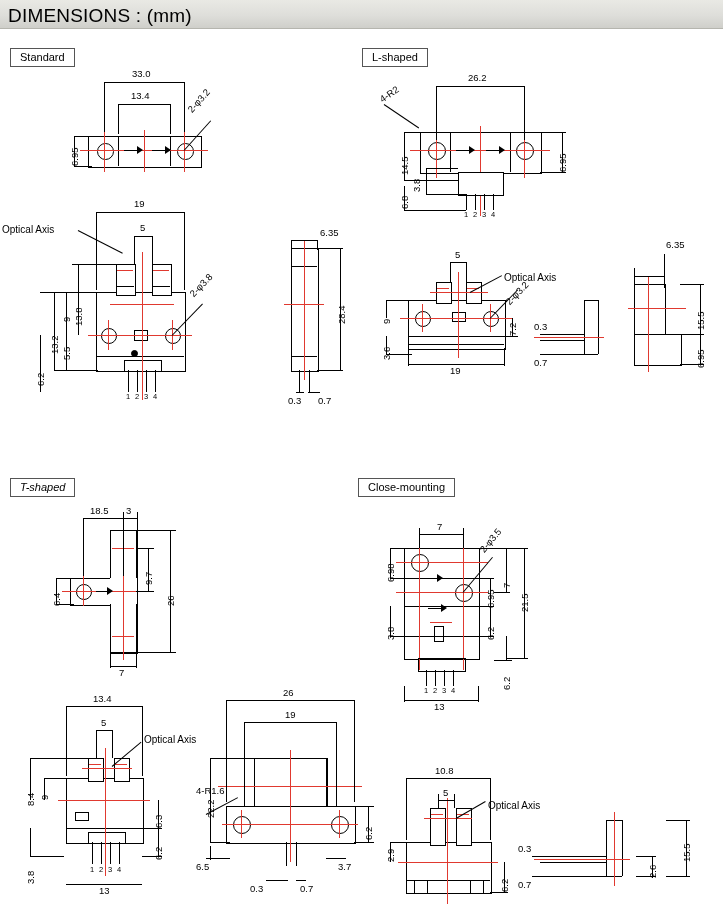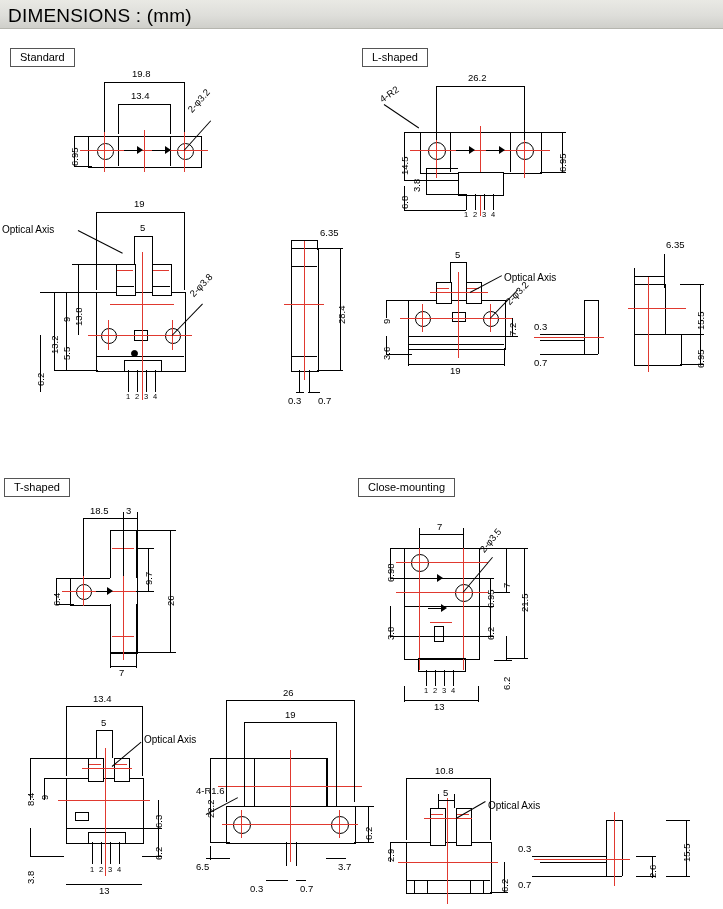--- a/index.html
+++ b/index.html
@@ -40,21 +40,21 @@
 <body>
 
 <div id="page">
 
   <div class="title-bar">
     <div class="t">DIMENSIONS : (mm)</div>
   </div>
 
   <div class="sec-label" style="left:10px;top:48px;">Standard</div>
   <div class="sec-label" style="left:362px;top:48px;">L-shaped</div>
-  <div class="sec-label" style="left:4px;top:478px;">T-shaped</div>
+  <div class="sec-label" style="left:10px;top:478px;font-style:italic;">T-shaped</div>
   <div class="sec-label" style="left:358px;top:478px;">Close-mounting</div>
 
   <div>
 
     <div class="body" style="left:88px;top:136px;width:112px;height:30px;"></div>
 
     <div class="ln v" style="left:118px;top:136px;height:30px;"></div>
     <div class="ln v" style="left:170px;top:136px;height:30px;"></div>
 
     <div class="circ" style="left:97px;top:143px;width:15px;height:15px;"></div>
@@ -66,21 +66,21 @@
     <div class="cl clv" style="left:144px;top:130px;height:42px;"></div>
 
     <div class="ln h" style="left:124px;top:150px;width:14px;"></div>
     <div class="arrowhead" style="left:137px;top:146px;border-width:4px 0 4px 6px;border-color:transparent transparent transparent #000;"></div>
     <div class="ln h" style="left:152px;top:150px;width:14px;"></div>
     <div class="arrowhead" style="left:165px;top:146px;border-width:4px 0 4px 6px;border-color:transparent transparent transparent #000;"></div>
 
     <div class="ln h" style="left:104px;top:82px;width:80px;"></div>
     <div class="ln v" style="left:104px;top:82px;height:50px;"></div>
     <div class="ln v" style="left:184px;top:82px;height:50px;"></div>
-    <div class="dim" style="left:132px;top:69px;">19.8</div>
+    <div class="dim" style="left:132px;top:69px;">33.0</div>
 
     <div class="ln h" style="left:118px;top:104px;width:52px;"></div>
     <div class="ln v" style="left:118px;top:104px;height:30px;"></div>
     <div class="ln v" style="left:170px;top:104px;height:30px;"></div>
     <div class="dim" style="left:131px;top:91px;">13.4</div>
 
     <div class="diag" style="left:184px;top:150px;width:40px;transform:rotate(-48deg);"></div>
     <div class="dim" style="left:186px;top:108px;transform:rotate(-48deg);transform-origin:left top;">2-φ3.2</div>
 
     <div class="ln v" style="left:74px;top:136px;height:30px;"></div>

